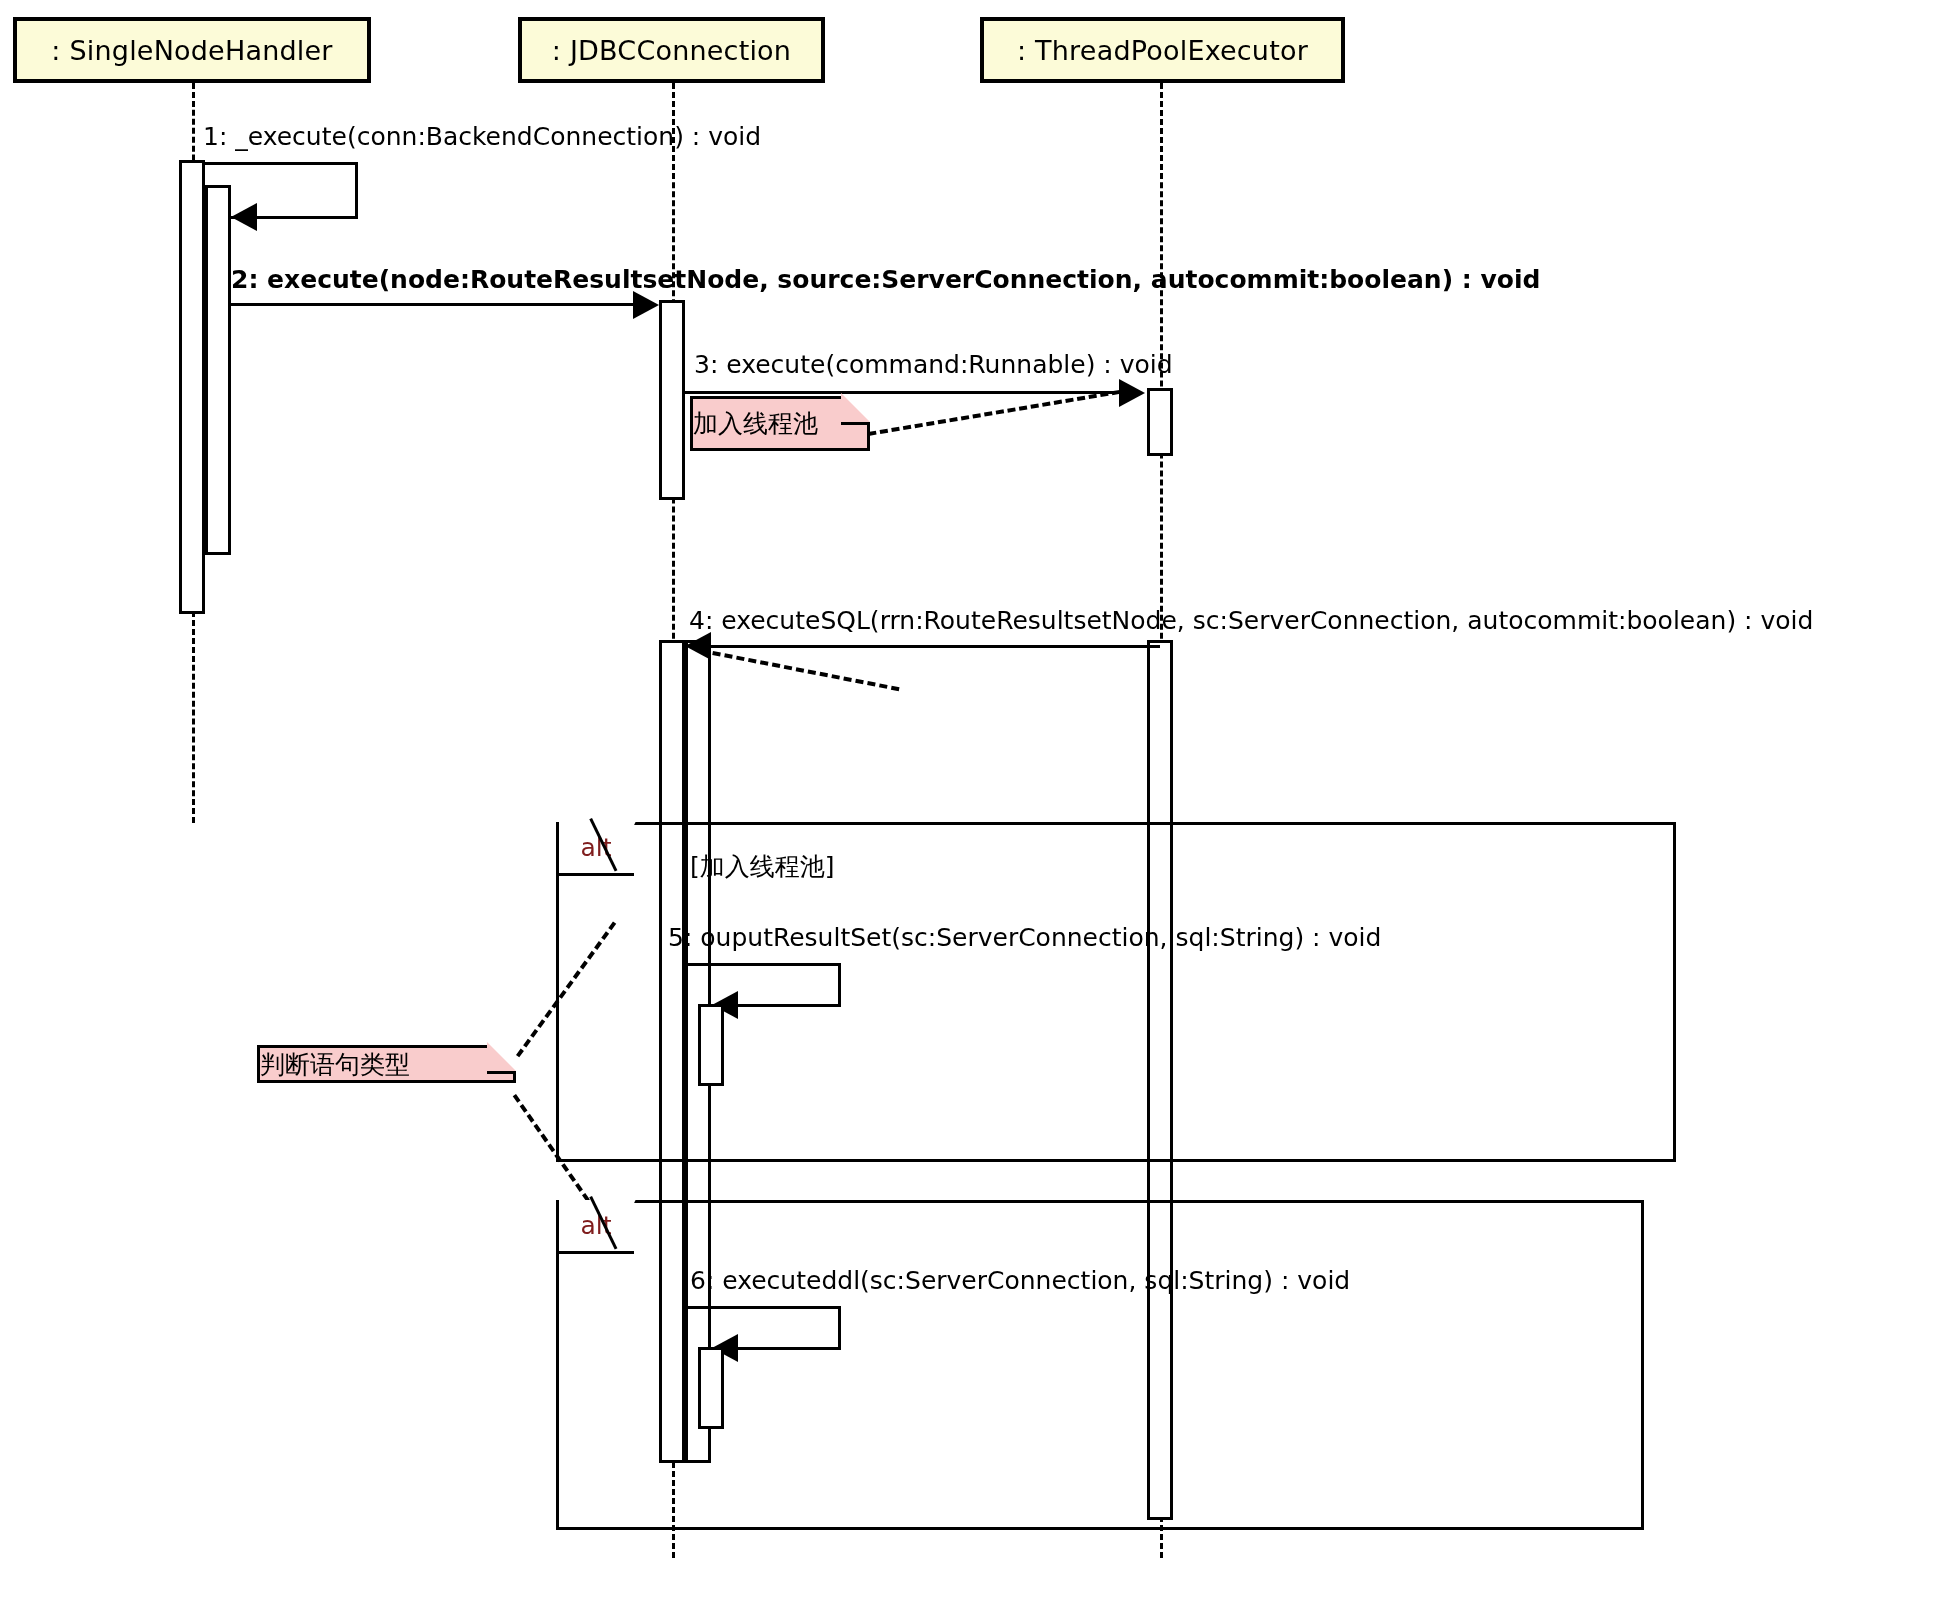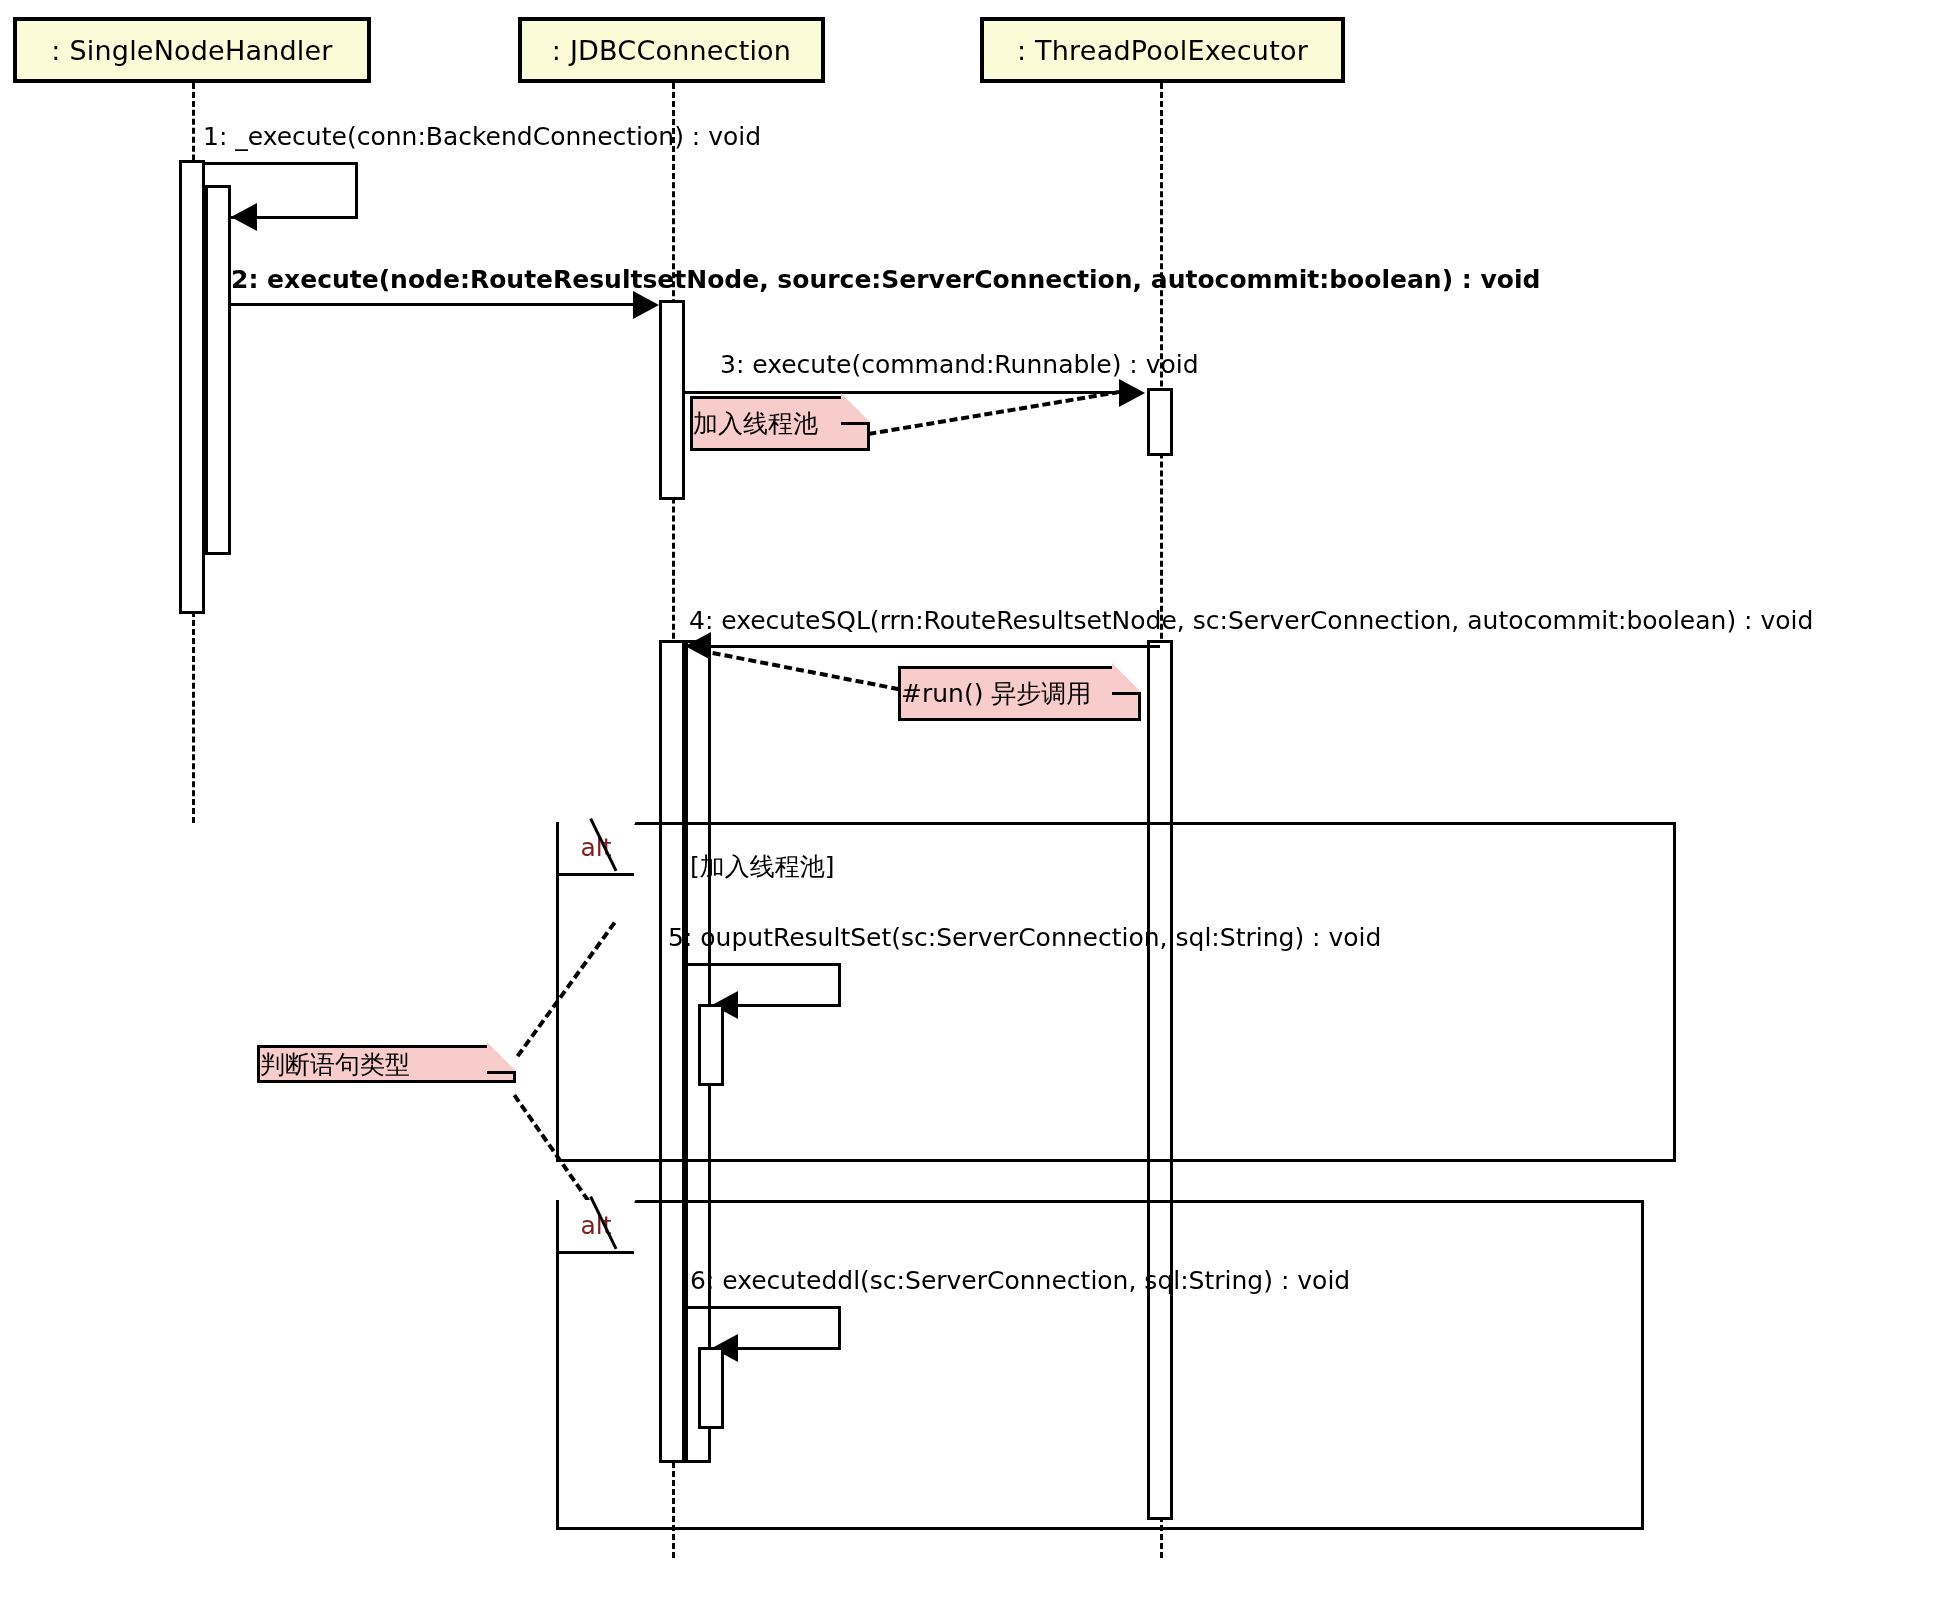--- a/index.html
+++ b/index.html
@@ -206,41 +206,37 @@
 
   <div class="arrow-line" style="left:205px; top:162px; width:153px;"></div>
   <div class="arrow-line vert" style="left:355px; top:162px; height:57px;"></div>
   <div class="arrow-line" style="left:231px; top:216px; width:127px;"></div>
   <div class="arrowhead left" style="left:231px; top:203px;"></div>
 
   <div class="msg-label" style="left:231px; top:267px;font-weight:bold;">2: execute(node:RouteResultsetNode, source:ServerConnection, autocommit:boolean) : void</div>
   <div class="arrow-line" style="left:231px; top:303px; width:405px;"></div>
   <div class="arrowhead right" style="left:633px; top:291px;"></div>
 
-  <div class="msg-label" style="left:694px; top:352px;margin-left:26px;">3: execute(command:Runnable) : void</div>
+  <div class="msg-label" style="left:694px; top:352px;">3: execute(command:Runnable) : void</div>
   <div class="arrow-line" style="left:685px; top:391px; width:437px;"></div>
   <div class="arrowhead right" style="left:1119px; top:379px;"></div>
 
   <div class="arrow-dashed" style="left:868px; top:432px; width:255px; transform: rotate(-9.5deg);"></div>
 
   <div class="note" style="left:690px; top:396px; width:180px; height:55px;">
     <span class="fold"></span>
     <span>加入线程池</span>
   </div>
 
   <div class="msg-label" style="left:689px; top:608px;">4: executeSQL(rrn:RouteResultsetNode, sc:ServerConnection, autocommit:boolean) : void</div>
   <div class="arrow-line" style="left:700px; top:645px; width:460px;"></div>
   <div class="arrowhead left" style="left:685px; top:632px;"></div>
 
   <div class="arrow-dashed" style="left:713px; top:651px; width:190px; transform: rotate(11deg);"></div>
 
-  <div class="note" style="left:898px; top:666px; width:243px; height:55px;">
-    <span class="fold"></span>
-    <span>#run() 异步调用</span>
-  </div>
 
   <div class="fragment" style="left:556px; top:822px; width:1120px; height:340px;"></div>
   <div class="fragment-tab" style="left:556px; top:822px; width:78px; height:54px;">
     <span class="notch"></span>
     <span class="notch-line"></span>
     <span>alt</span>
   </div>
   <div class="frag-cond" style="left:690px; top:850px;">[加入线程池]</div>
 
   <div class="msg-label" style="left:668px; top:925px;">5: ouputResultSet(sc:ServerConnection, sql:String) : void</div>

